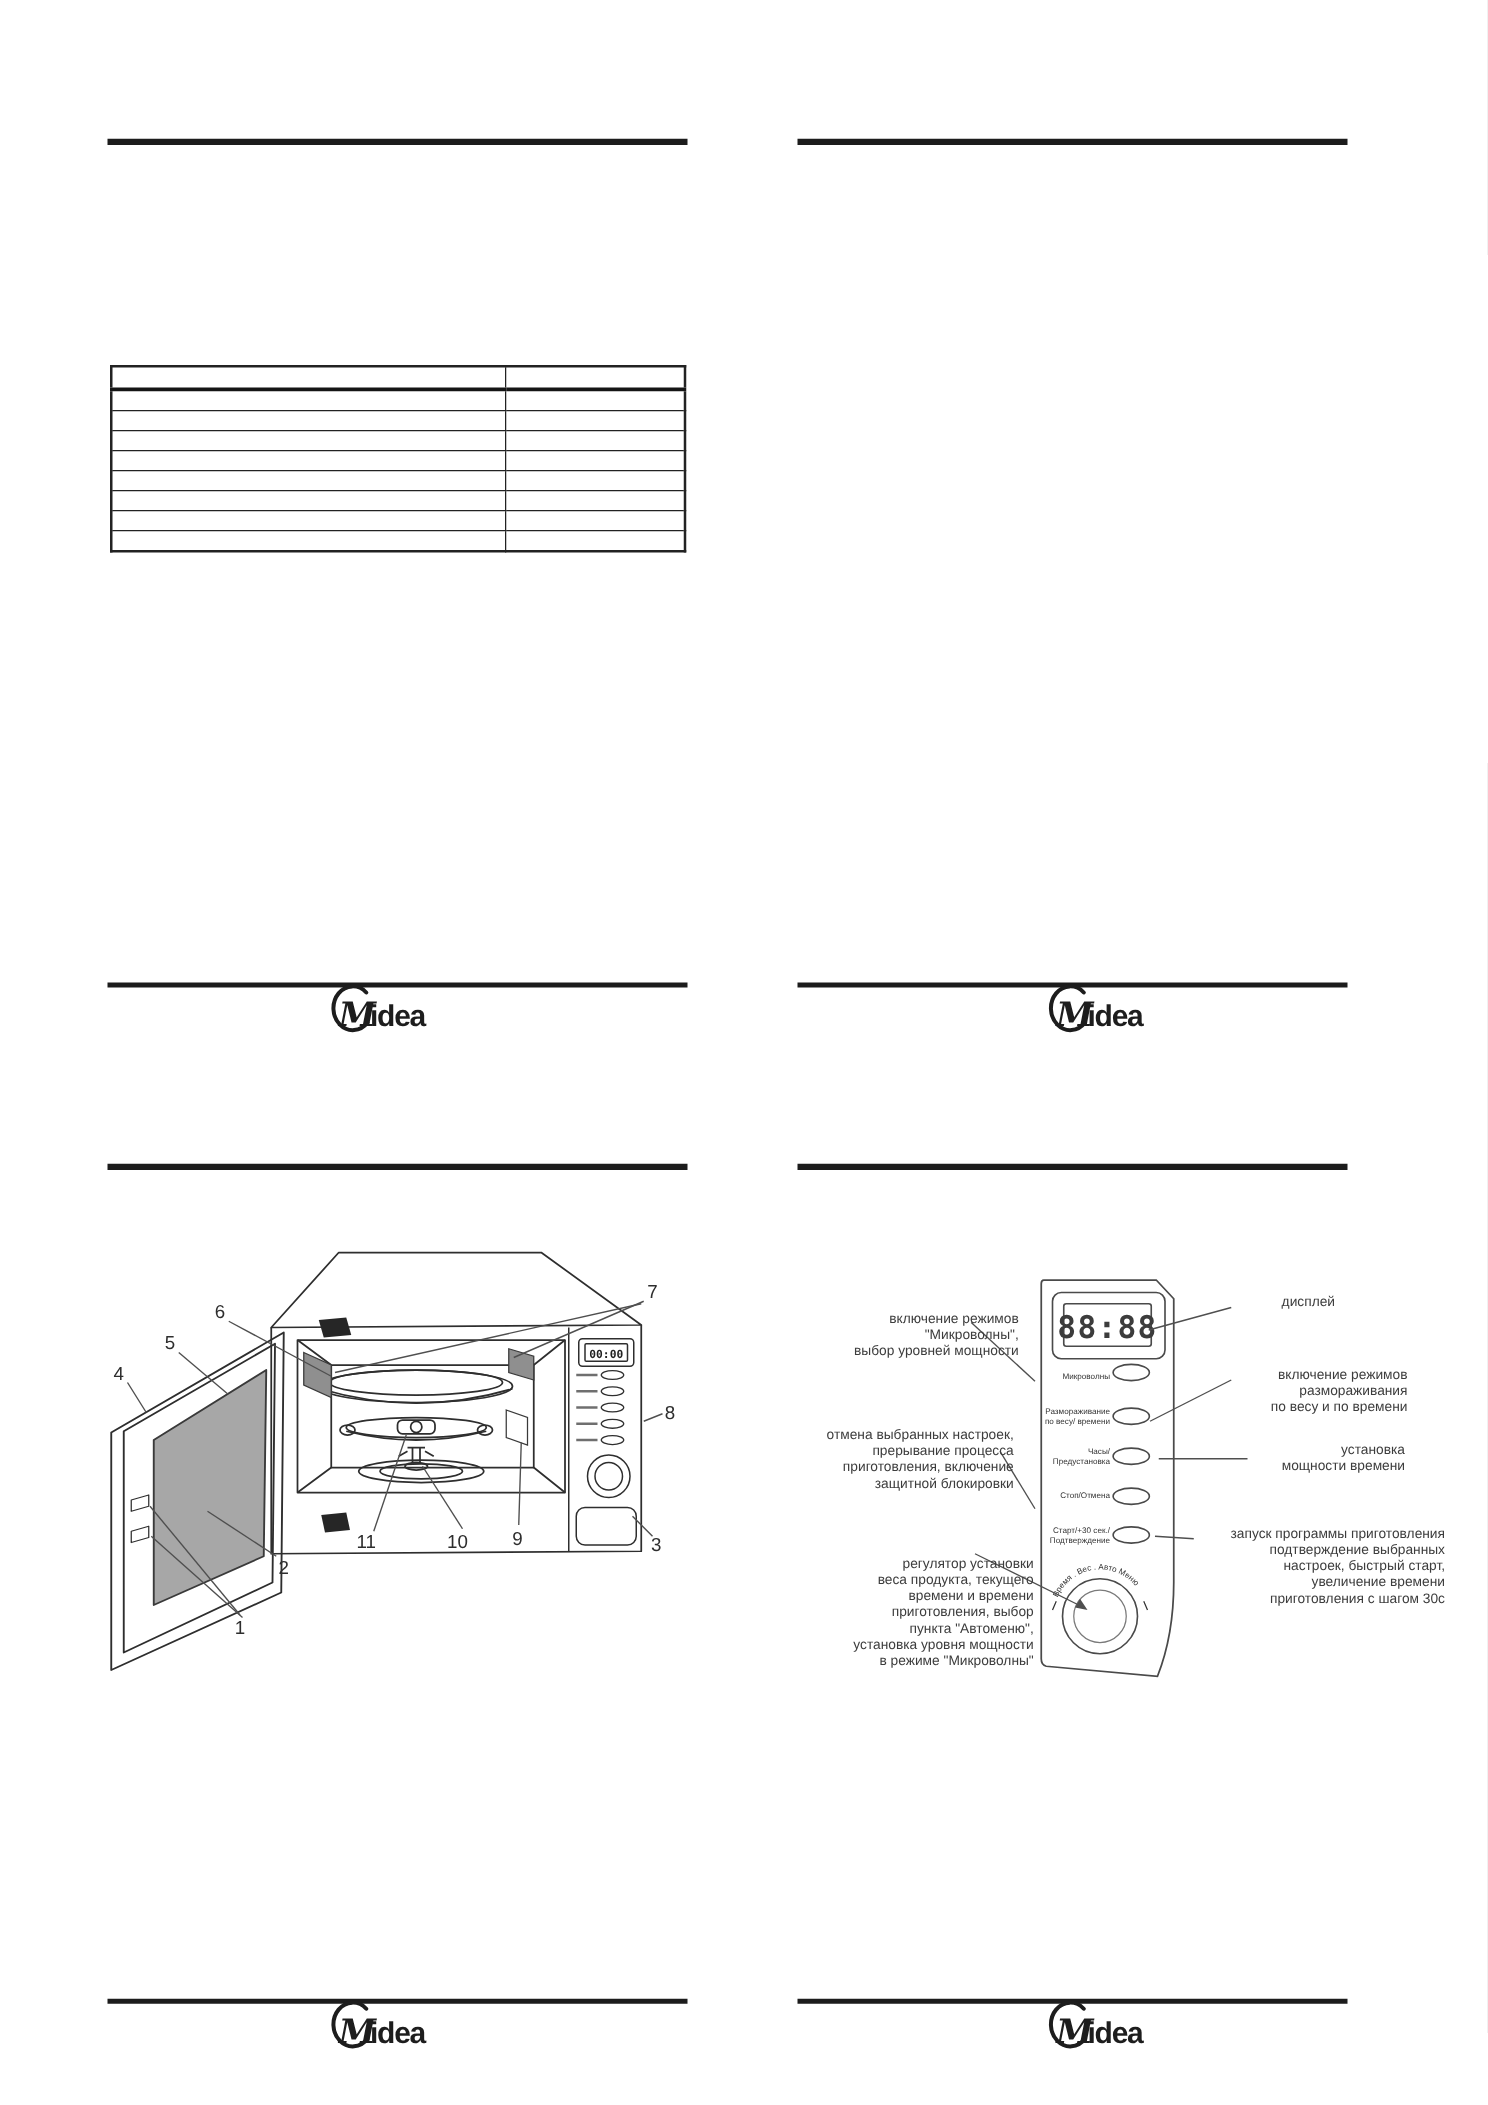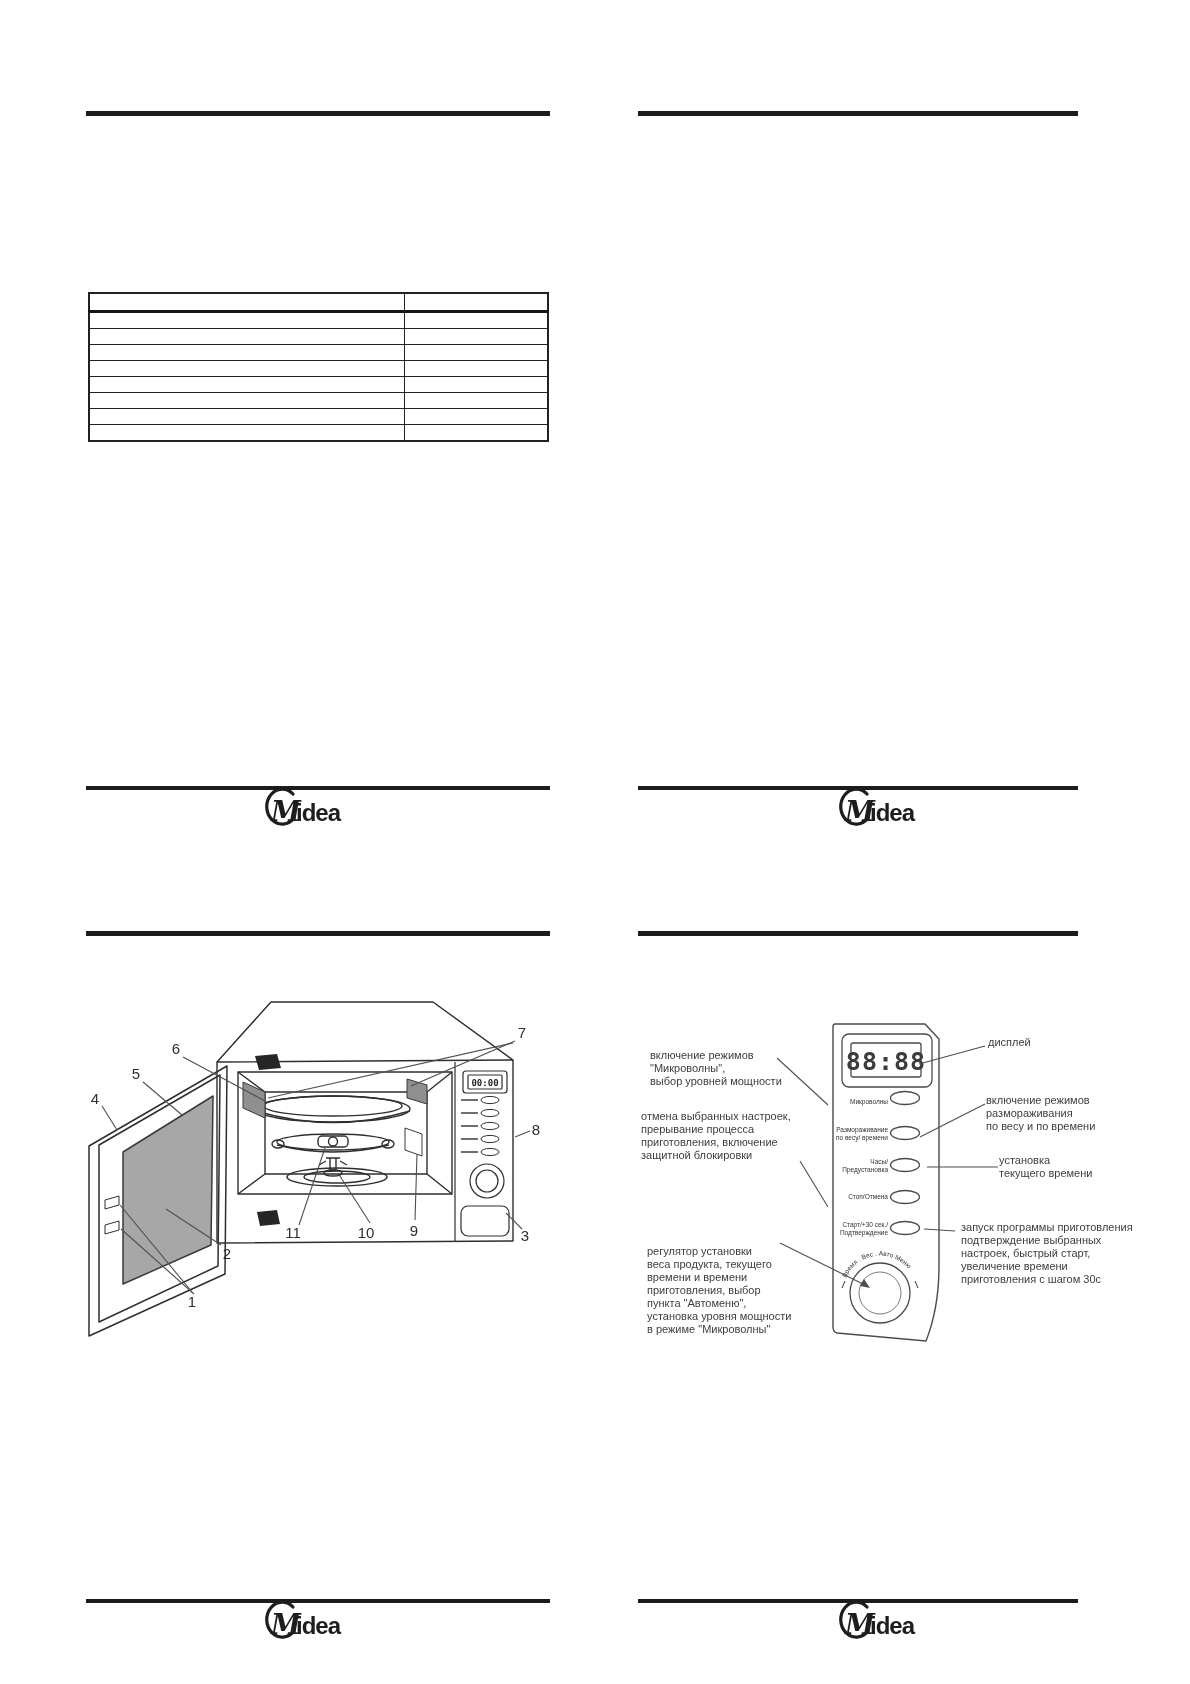--- a/index.html
+++ b/index.html
@@ -3,21 +3,21 @@
 <meta charset="utf-8">
 <style>
   html,body{margin:0;padding:0;background:#e8e8e8;}
   .sheet{position:relative;width:1190px;height:1684px;background:#ffffff;margin:0 auto;
          font-family:"Liberation Sans",sans-serif;overflow:hidden;}
   .abs{position:absolute;}
   .rule{position:absolute;background:#1c1c1c;}
   .spec-table{position:absolute;border-collapse:collapse;table-layout:fixed;border:2px solid #222;}
   .spec-table td{border:1px solid #222;height:15px;padding:0;}
   .spec-table tr.head td{height:16px;border-bottom:3px solid #151515;}
-  .ann{position:absolute;white-space:pre-line;font-size:11px;line-height:13px;color:#3d3d3d;}
+  .ann{position:absolute;white-space:pre-line;font-size:11px;line-height:13px;color:#3d3d3d;text-align:right;}
   .btn-label{position:absolute;white-space:pre-line;font-size:6.5px;line-height:7.5px;
              color:#333;text-align:right;width:78px;}
   svg text{user-select:none;}
 </style>
 </head>
 <body>
 
 <div class="sheet">
 
   <div class="rule" style="left:86px;top:111px;width:464px;height:5px;"></div>
@@ -221,37 +221,37 @@
 по весу/ времени</div>
   <div class="btn-label" style="left:810px;top:1158px;">Часы/
 Предустановка</div>
   <div class="btn-label" style="left:810px;top:1193px;">Стоп/Отмена</div>
   <div class="btn-label" style="left:810px;top:1221px;">Старт/+30 сек./
 Подтверждение</div>
 
   <div class="ann" style="left:650px;top:1049px;width:165px;">включение режимов
 "Микроволны",
 выбор уровней мощности</div>
-  <div class="ann" style="left:641px;top:1110px;width:170px;">отмена выбранных настроек,
+  <div class="ann" style="left:641px;top:1142px;width:170px;">отмена выбранных настроек,
 прерывание процесса
 приготовления, включение
 защитной блокировки</div>
   <div class="ann" style="left:647px;top:1233px;width:180px;margin-top:12px;">регулятор установки
 веса продукта, текущего
 времени и времени
 приготовления, выбор
 пункта "Автоменю",
 установка уровня мощности
 в режиме "Микроволны"</div>
   <div class="ann" style="left:988px;top:1036px;width:80px;">дисплей</div>
   <div class="ann" style="left:986px;top:1094px;width:140px;">включение режимов
 размораживания
 по весу и по времени</div>
   <div class="ann" style="left:999px;top:1154px;width:125px;">установка
-текущего времени</div>
+мощности времени</div>
   <div class="ann" style="left:961px;top:1221px;width:195px;">запуск программы приготовления
 подтверждение выбранных
 настроек, быстрый старт,
 увеличение времени
 приготовления с шагом 30с</div>
 
   <div class="rule" style="left:638px;top:1599px;width:440px;height:4px;"></div>
   <svg class="abs" style="left:836px;top:1600px;" width="92" height="46" viewBox="0 0 92 46">
     <path d="M31,7 A15.5,17.5 0 1 0 32,31" fill="none" stroke="#1d1d1d" stroke-width="3.2" stroke-linecap="round"></path>
     <text x="9" y="34" font-family="'DejaVu Serif',serif" font-style="italic" font-weight="bold" font-size="27" fill="#1d1d1d">M</text>

